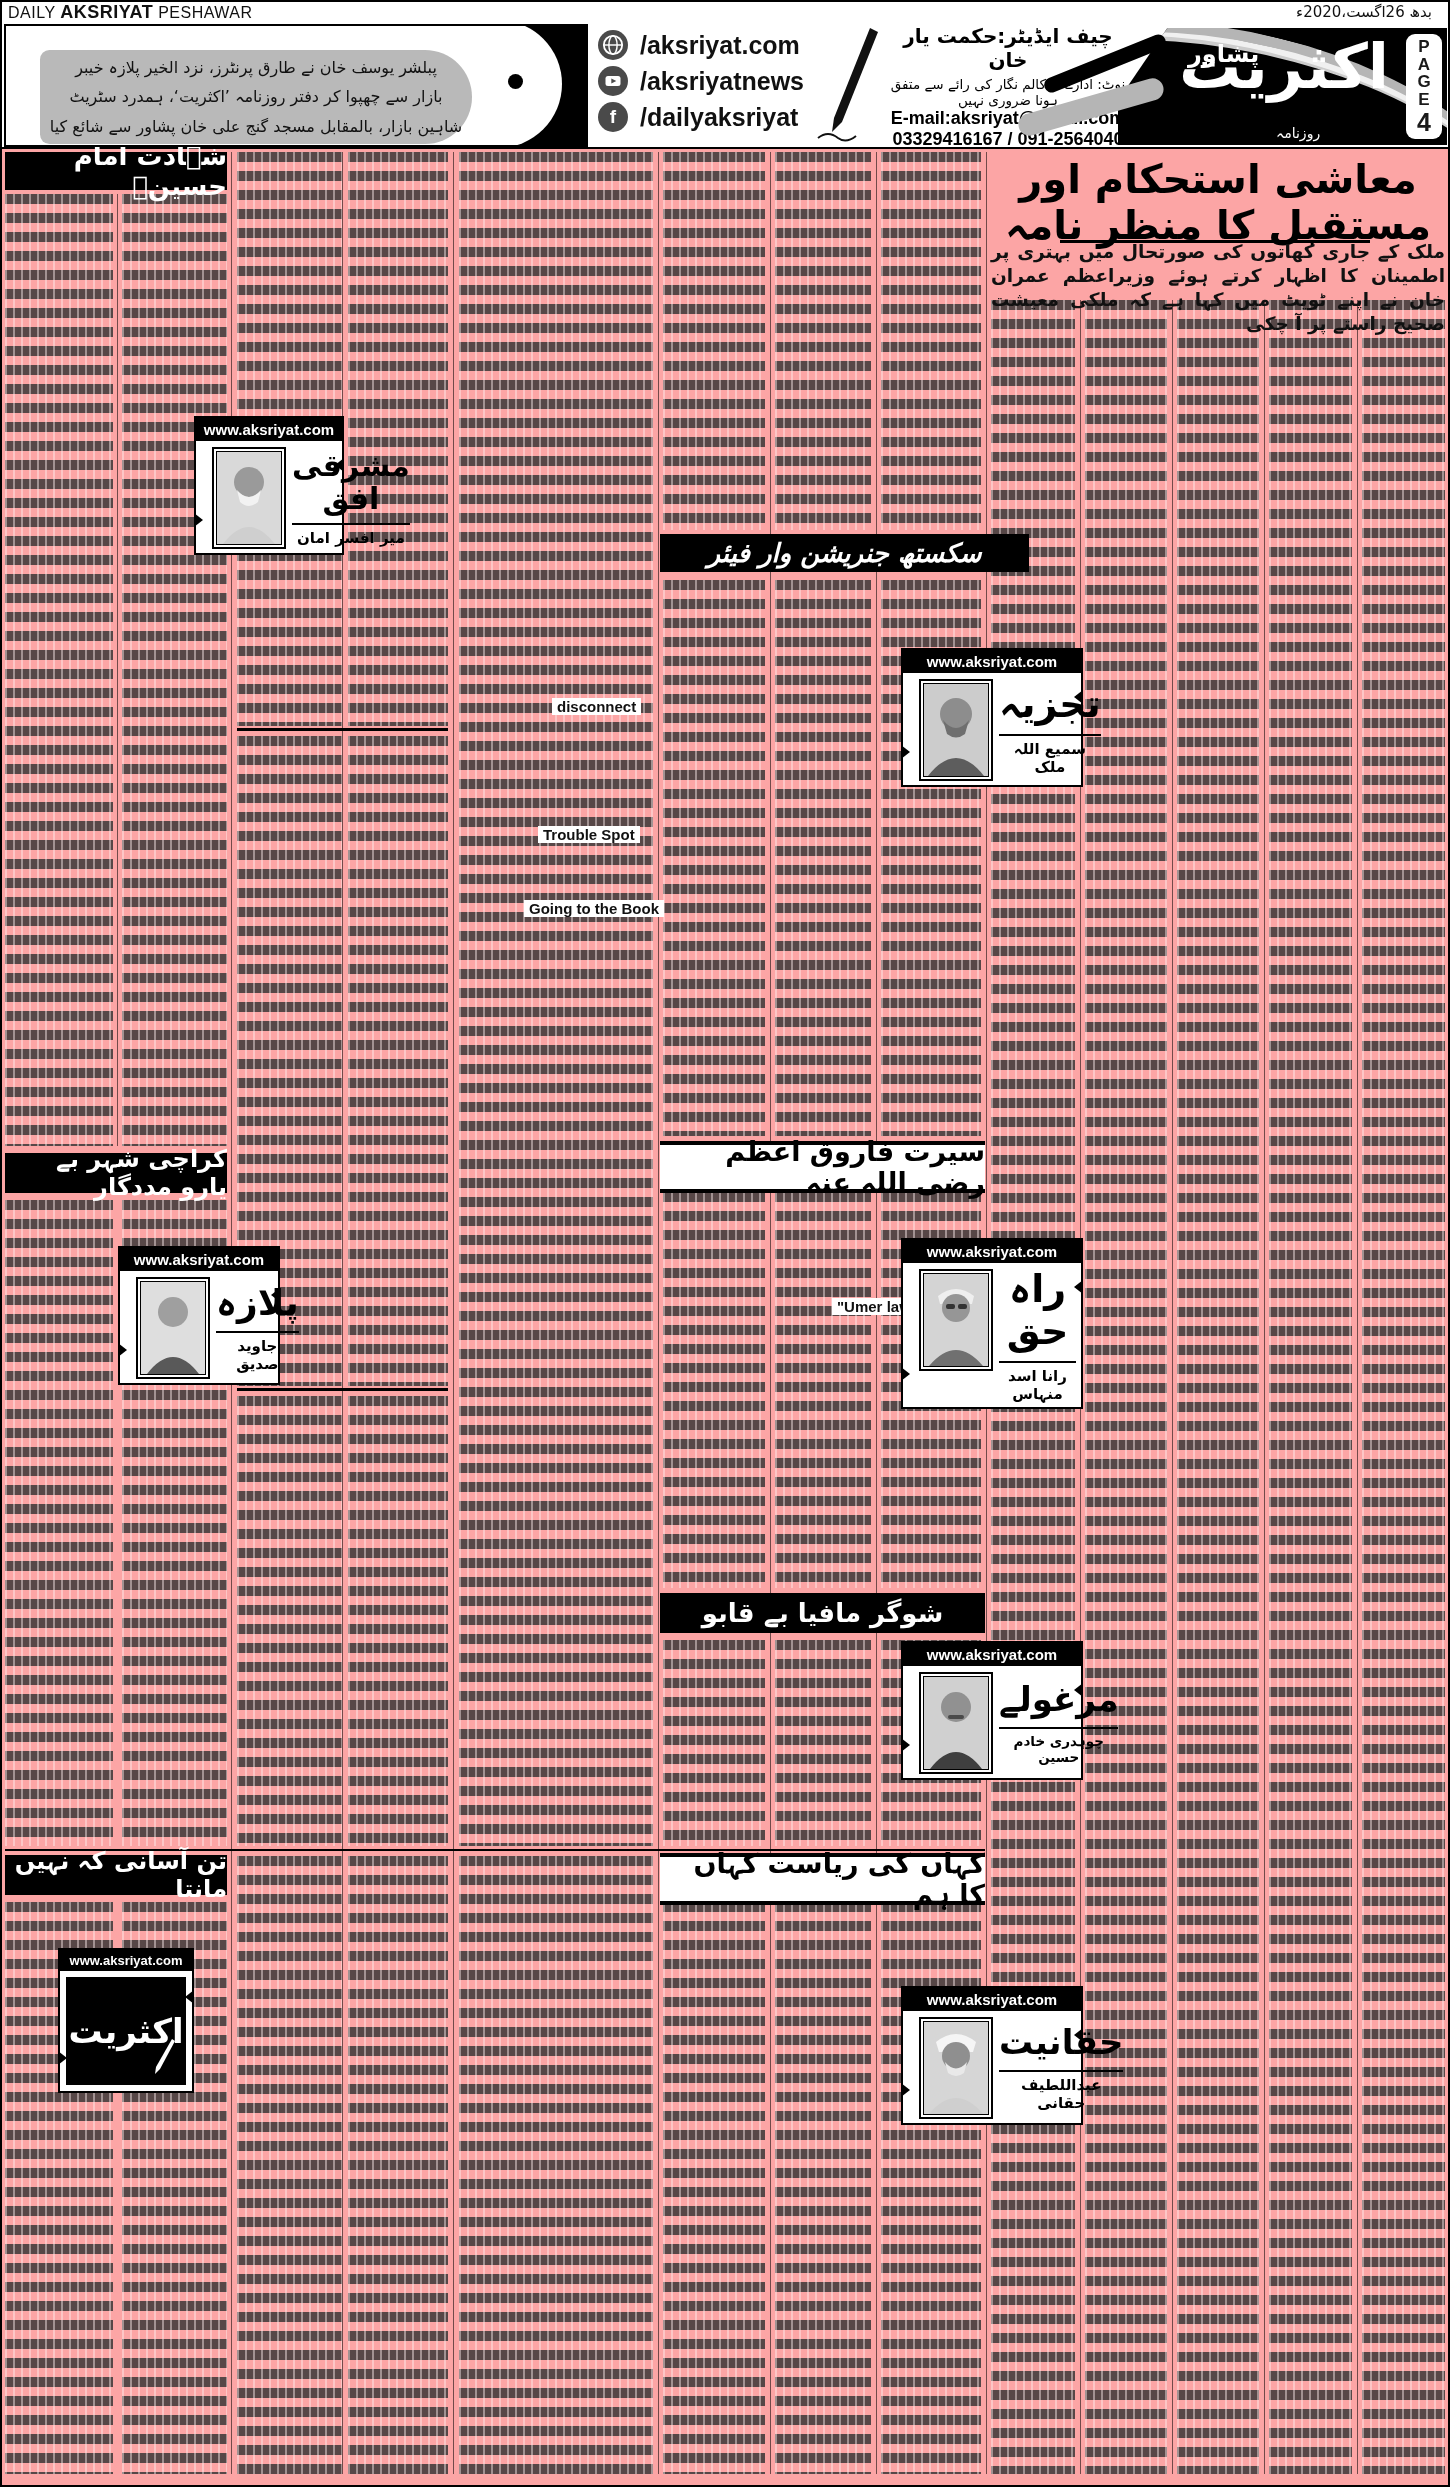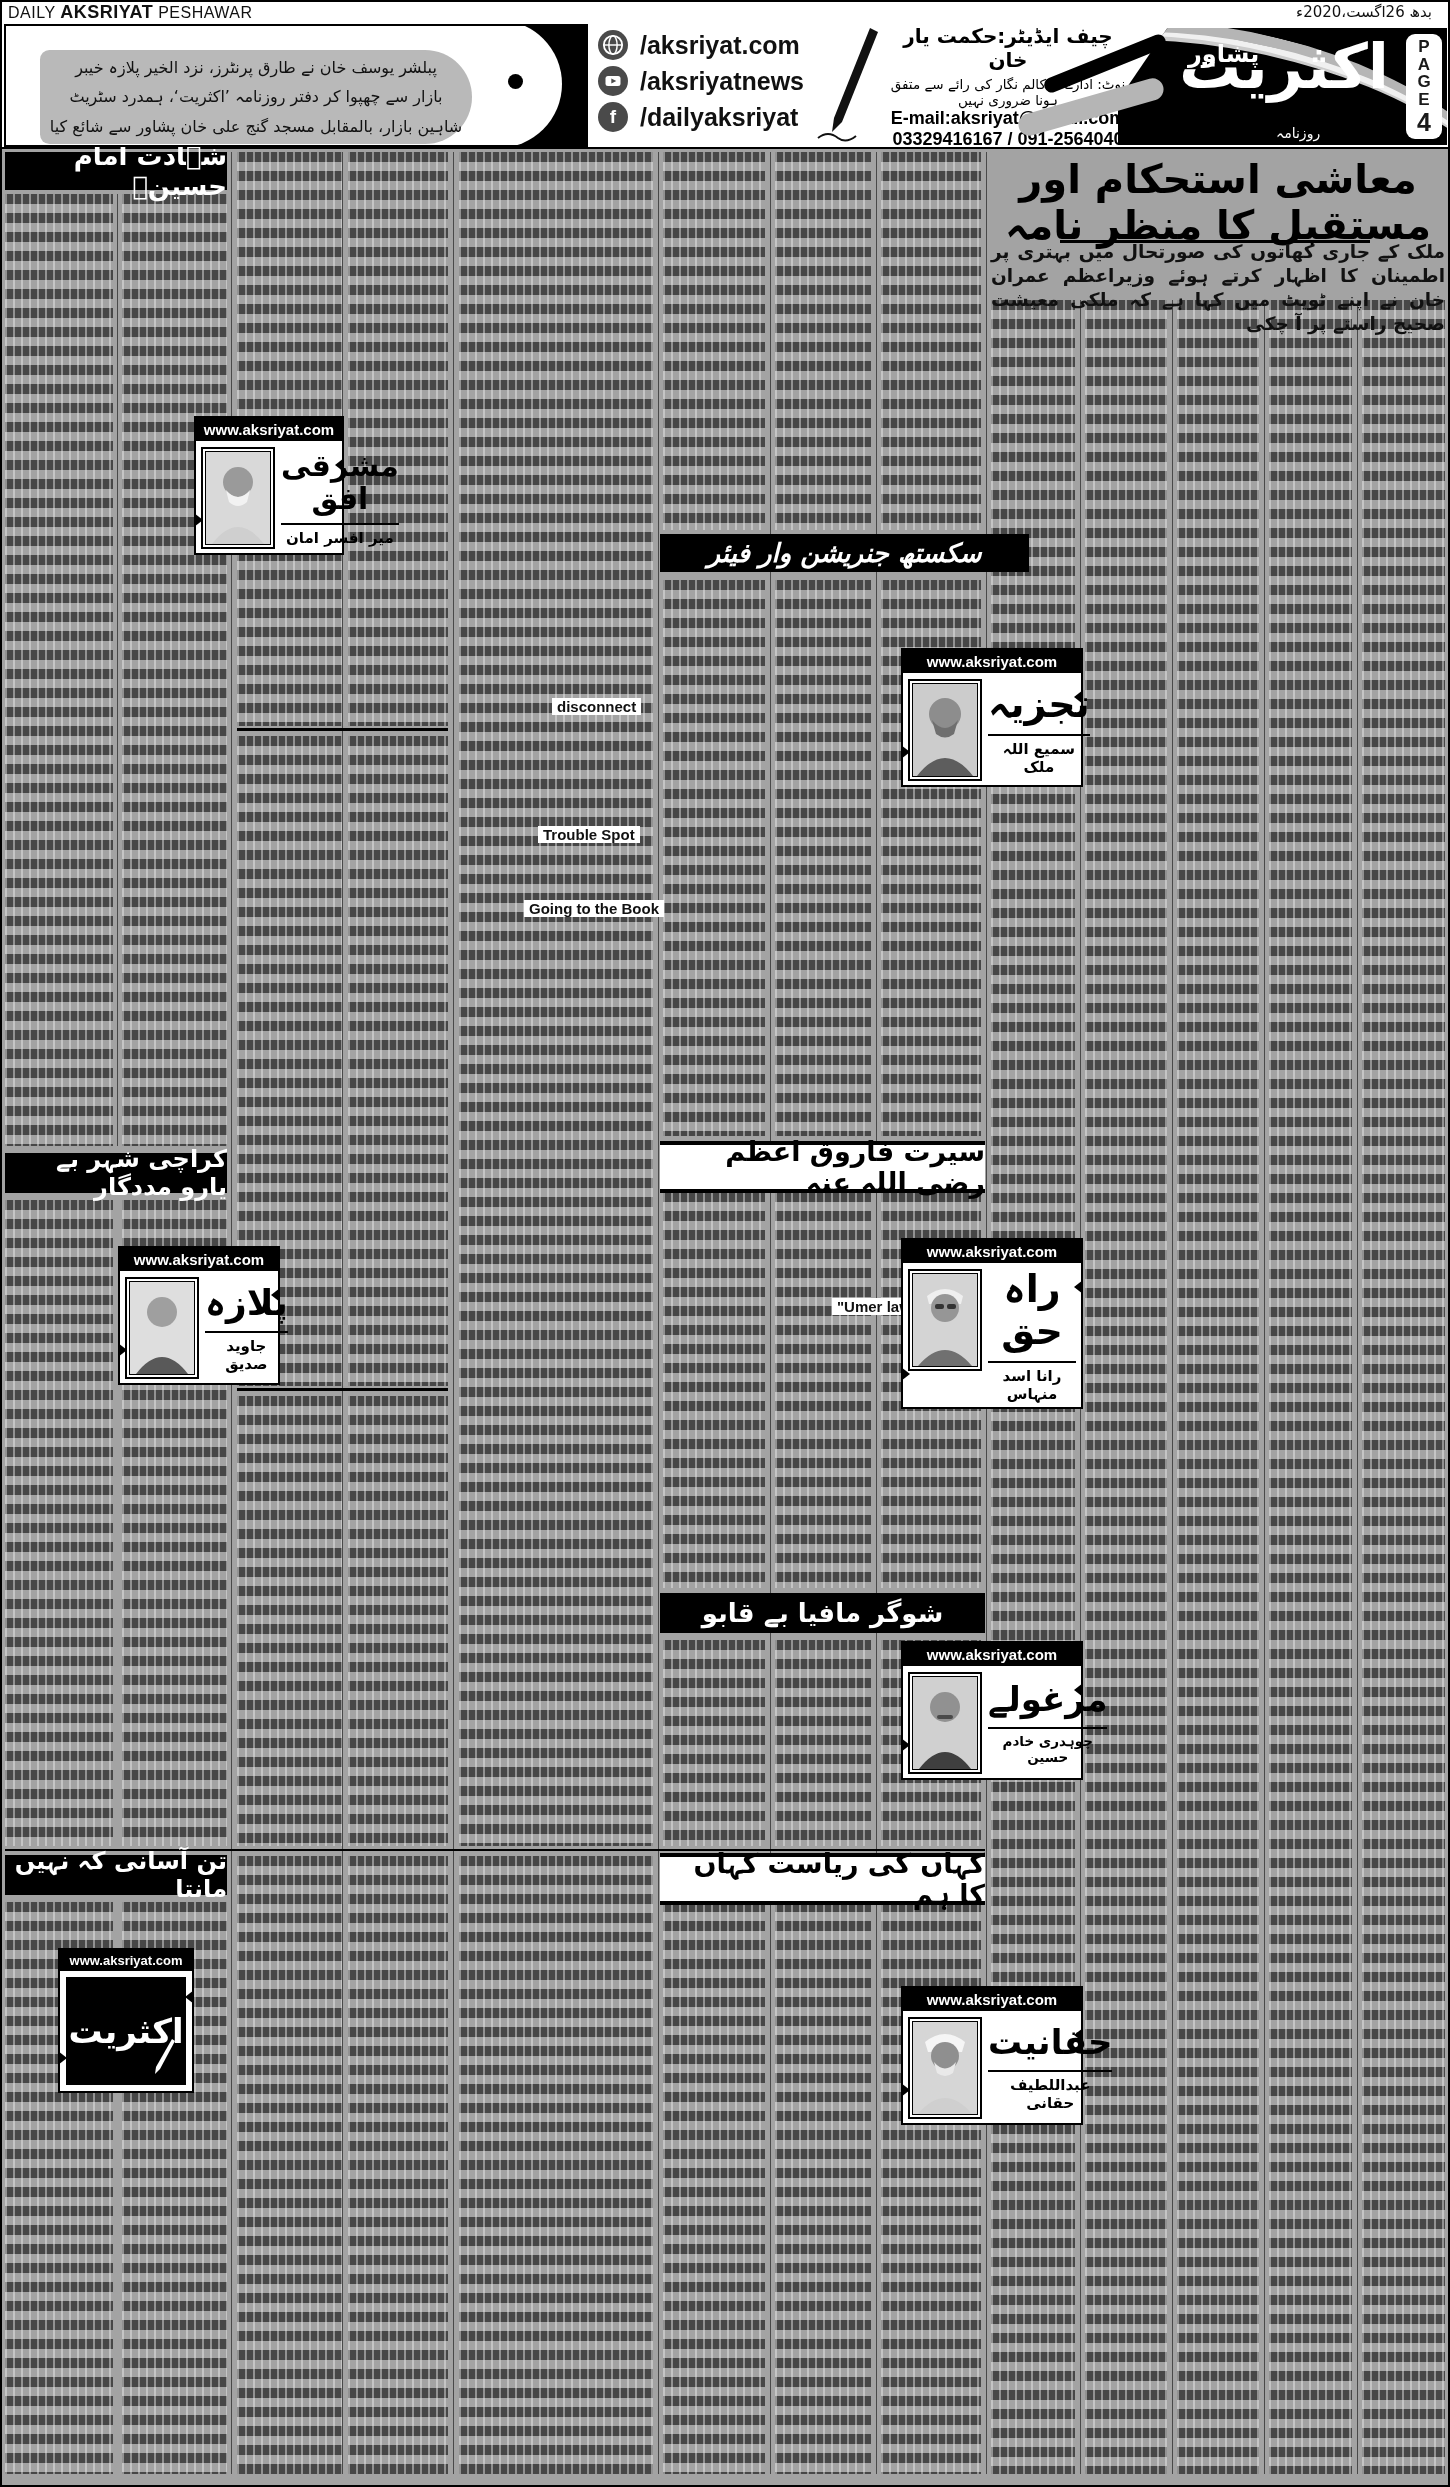--- a/index.html
+++ b/index.html
@@ -1,16 +1,16 @@
 <!DOCTYPE html>
 <html lang="ur"><head>
 <meta charset="utf-8">
 <style>
   html,body{margin:0;padding:0;background:#fff;}
-  #page{position:relative;width:1450px;height:2487px;background:#a3a3a3;overflow:hidden;
+  #page{position:relative;width:1450px;height:2487px;background:#fca5a5;overflow:hidden;
         font-family:"DejaVu Sans",sans-serif;}
   .page-border{position:absolute;inset:0;border:2px solid #000;pointer-events:none;z-index:50;}
   .urdu{direction:rtl;font-family:"DejaVu Sans",sans-serif;}
   .latin{font-family:"Liberation Sans",sans-serif;}
   .abs{position:absolute;}
 
   
   .txt{position:absolute;opacity:.82;
     background-image:
       repeating-linear-gradient(90deg, rgba(255,255,255,.45) 0 2px, rgba(255,255,255,0) 2px 8px),
@@ -22,21 +22,21 @@
   .bar-header{position:absolute;background:#000;color:#fff;display:flex;align-items:center;
     justify-content:center;font-weight:bold;font-size:26px;direction:rtl;z-index:5;}
   .ruled-header{position:absolute;background:#fff;color:#000;display:flex;align-items:center;
     justify-content:center;font-weight:bold;font-size:27px;direction:rtl;z-index:5;
     border-top:4px solid #000;border-bottom:4px solid #000;}
 
   
   .author-box{position:absolute;background:#fff;border:2px solid #000;z-index:6;}
   .ab-site{background:#000;color:#fff;text-align:center;font-weight:bold;font-size:15px;
     padding:3px 0;font-family:"Liberation Sans",sans-serif;}
-  .ab-body{display:flex;gap:6px;padding:6px 5px 4px 5px;align-items:stretch;}
+  .ab-body{display:flex;gap:6px;padding:6px 5px 4px 16px;align-items:stretch;}
   .ab-photo{width:64px;min-width:64px;height:92px;border:1px solid #000;outline:2px solid #000;
     outline-offset:2px;margin:4px;background:#e0e0e0;overflow:hidden;}
   .ab-meta{flex:1;display:flex;flex-direction:column;justify-content:center;}
   .ab-title{font-size:30px;font-weight:bold;text-align:center;direction:rtl;line-height:1.1;}
   .ab-name{border-top:2px solid #000;margin-top:8px;padding-top:4px;font-size:15px;
     font-weight:bold;text-align:center;direction:rtl;}
   .author-box::after{content:"";position:absolute;right:-2px;top:40px;border:7px solid transparent;
     border-right:9px solid #000;}
   .author-box::before{content:"";position:absolute;left:-2px;bottom:26px;border:7px solid transparent;
     border-left:9px solid #000;}

